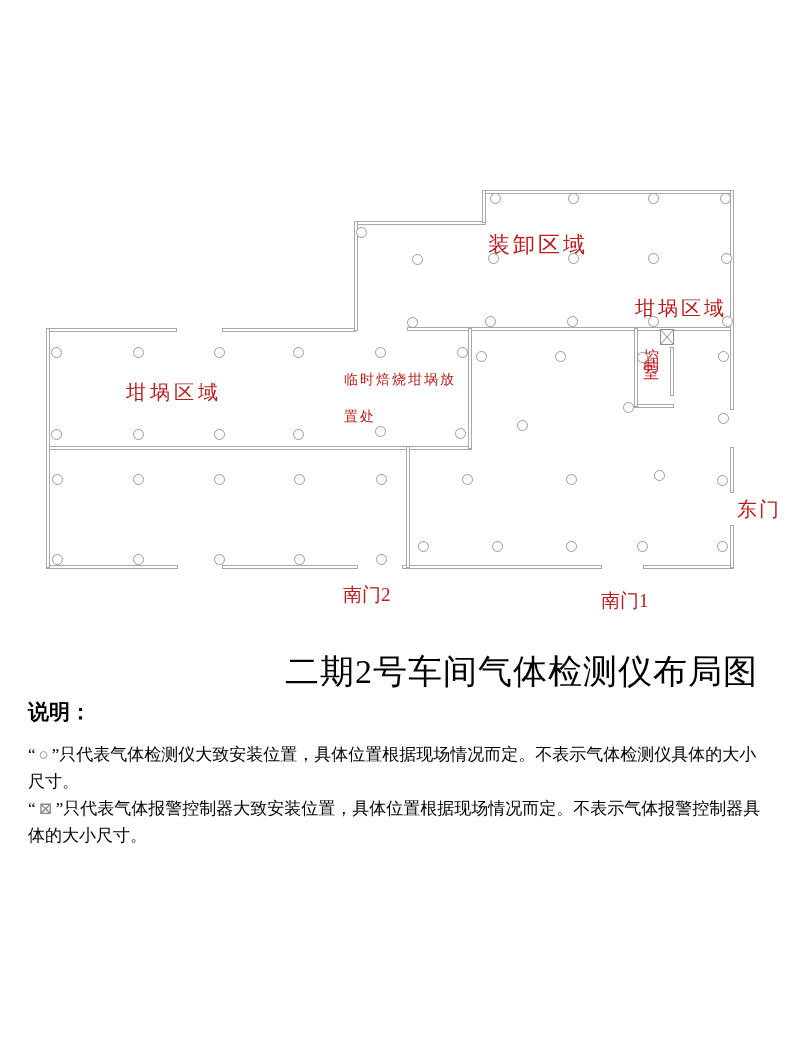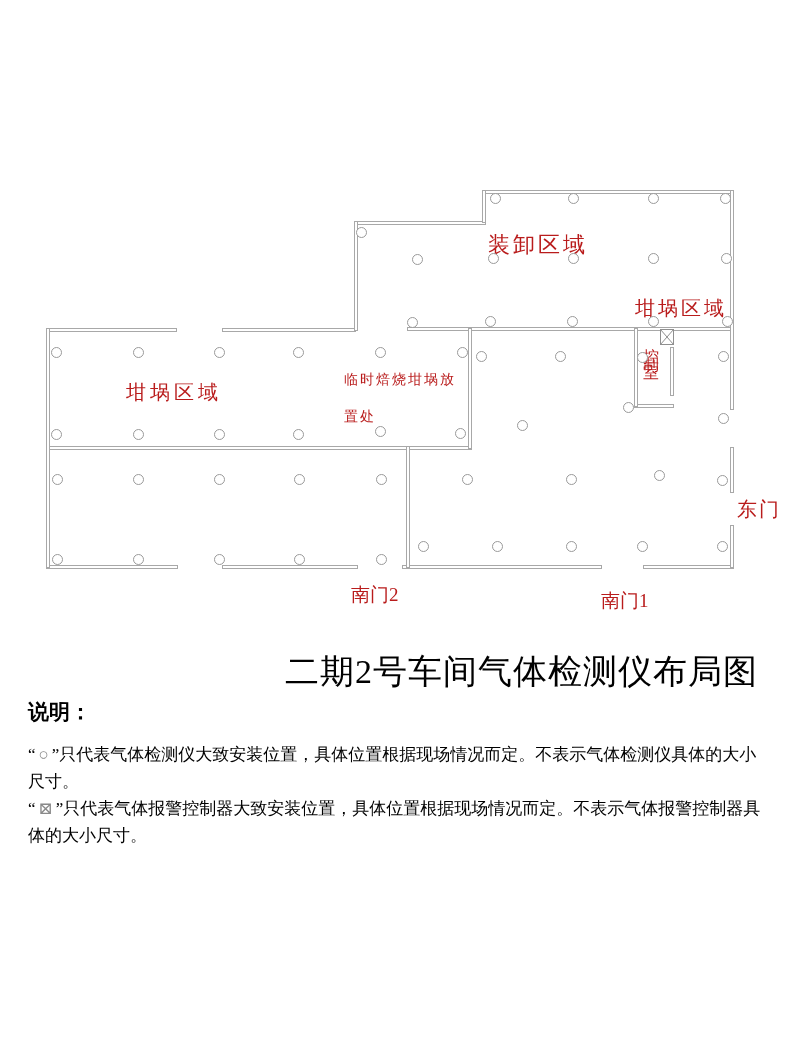--- a/index.html
+++ b/index.html
@@ -14,21 +14,21 @@
   .ctrl-sym{position:absolute;width:14px;height:16px;}
   .label{position:absolute;white-space:nowrap;color:#b91c1c;}
   .lbl-loading{left:488px;top:230px;font-size:22px;letter-spacing:3px;}
   .lbl-crucible{left:635px;top:295px;font-size:20px;letter-spacing:3px;}
   .lbl-internal{left:126px;top:379px;font-size:20px;letter-spacing:4px;}
   .lbl-temp{left:344px;top:361px;font-size:14px;letter-spacing:2px;width:116px;
             white-space:normal;line-height:37px;}
   .lbl-ctrlroom{left:640px;top:336px;font-size:16px;writing-mode:vertical-rl;
                 text-orientation:upright;letter-spacing:7px;}
   .lbl-east{left:737px;top:496px;font-size:20px;letter-spacing:2px;}
-  .lbl-south2{left:351px;top:582px;font-size:19px;}
+  .lbl-south2{left:343px;top:582px;font-size:19px;}
   .lbl-south1{left:601px;top:582px;font-size:19px;margin-top:6px;}
   .title{position:absolute;left:0;top:649px;width:758px;text-align:right;
          font-size:34px;letter-spacing:1px;}
   .notes-heading{position:absolute;left:28px;top:698px;font-size:21px;font-weight:bold;}
   .notes{position:absolute;left:28px;top:741px;width:745px;font-size:17px;line-height:27px;}
   .notes .sym{color:#8a8a8a;padding:0 3px;}
 </style>
 </head>
 <body>
 

